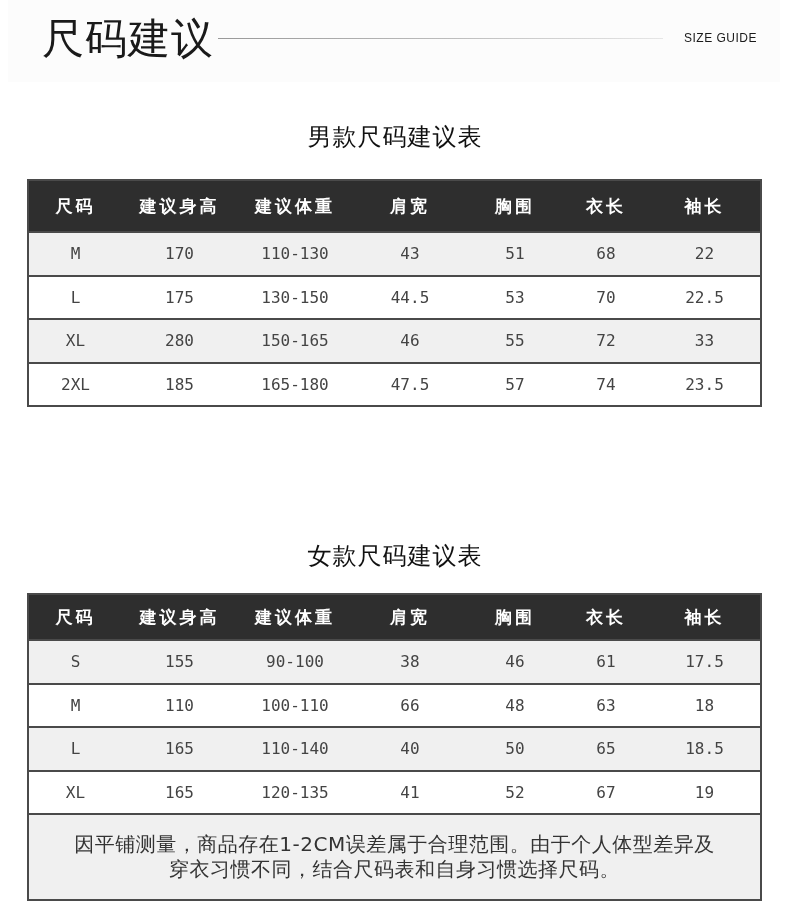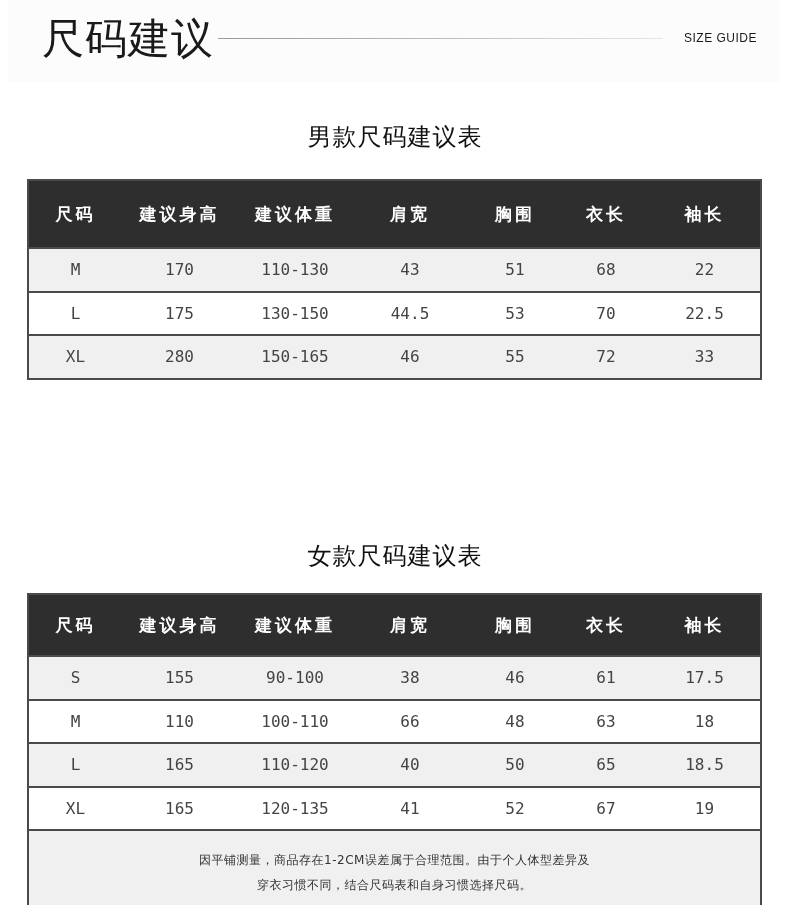--- a/index.html
+++ b/index.html
@@ -26,35 +26,35 @@
     .section-title {
       position: absolute; left: 0; width: 790px; text-align: center;
       font-size: 24px; color: #111; letter-spacing: 1px;
     }
     table.size-table {
       position: absolute; left: 27px; width: 733px; border-collapse: collapse;
       border: 2px solid #4a4a4a; table-layout: fixed;
     }
     table.size-table th {
       background: #2e2e2e; color: #fff; font-size: 17px; font-weight: bold;
-      letter-spacing: 3px; height: 50px; text-align: center; padding: 8px;
+      letter-spacing: 3px; height: 50px; text-align: center; padding: 0;
     }
     table.size-table td {
       text-align: center; font-size: 16px; color: #444; padding: 0;
       border-top: 2px solid #4a4a4a; font-family: "DejaVu Sans Mono", "Liberation Mono", monospace;
     }
     table.size-table tr.odd td { background: #f0f0f0; }
     table.size-table tr.even td { background: #ffffff; }
     #men-table { top: 179px; }
     #men-table td { height: 41.5px; }
     #women-table { top: 593px; }
     #women-table th { height: 44px; }
     #women-table td { height: 41.5px; }
     #women-table td.note {
-      background: #f0f0f0; height: 84px; font-size: 12px; color: #333; line-height: 25px;
+      background: #f0f0f0; height: 84px; font-size: 20px; color: #333; line-height: 25px;
       font-family: "DejaVu Sans", sans-serif; letter-spacing: 0.5px;
     }
   </style>
 </head>
 <body>
 
 <div class="top-header">
   <div class="page-title">尺码建议</div>
   <div class="header-line"></div>
   <div class="size-guide">SIZE GUIDE</div>
@@ -104,20 +104,29 @@
     </tr>
     <tr class="odd">
       <td>XL</td>
       <td>280</td>
       <td>150-165</td>
       <td>46</td>
       <td>55</td>
       <td>72</td>
       <td>33</td>
     </tr>
+    <tr class="even">
+      <td>2XL</td>
+      <td>185</td>
+      <td>165-180</td>
+      <td>47.5</td>
+      <td>57</td>
+      <td>74</td>
+      <td>23.5</td>
+    </tr>
   </tbody>
 </table>
 
 <div class="section-title" style="top:540px;">女款尺码建议表</div>
 
 <table class="size-table" id="women-table">
   <colgroup>
     <col style="width:94px">
       <col style="width:115px">
       <col style="width:116px">
@@ -152,21 +161,21 @@
       <td>110</td>
       <td>100-110</td>
       <td>66</td>
       <td>48</td>
       <td>63</td>
       <td>18</td>
     </tr>
     <tr class="odd">
       <td>L</td>
       <td>165</td>
-      <td>110-120</td>
+      <td>110-140</td>
       <td>40</td>
       <td>50</td>
       <td>65</td>
       <td>18.5</td>
     </tr>
     <tr class="even">
       <td>XL</td>
       <td>165</td>
       <td>120-135</td>
       <td>41</td>

